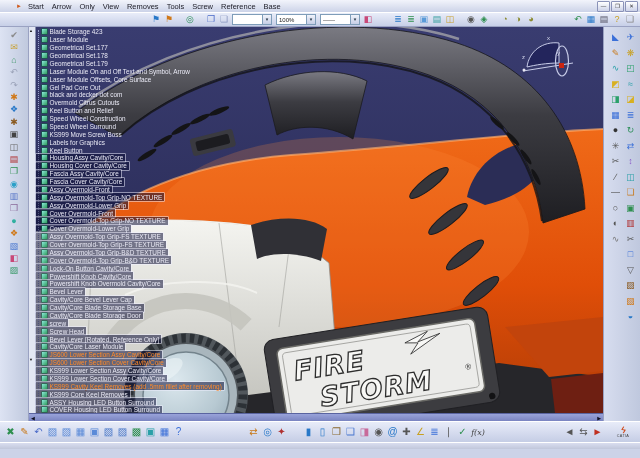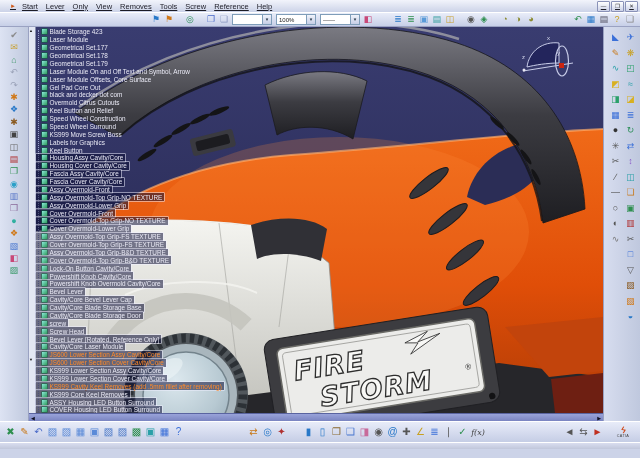--- a/index.html
+++ b/index.html
@@ -14,21 +14,21 @@
             border:1px solid #18306e;}
   .title-text{flex:1;color:#fff;font-size:8px;font-weight:bold;letter-spacing:.2px;
               text-shadow:0 1px 1px #0008;white-space:nowrap;}
   .win-btns{display:flex;gap:1px;}
   .win-btns span{width:13px;height:10px;border-radius:1px;color:#fff;font-size:6.5px;
                  line-height:9px;text-align:center;border:1px solid #ffffff66;
                  background:linear-gradient(#6a96f4,#2a5ad0);}
   .win-btns .close{background:linear-gradient(#f08058,#cc3410);}
   
   .menubar{height:12px;background:linear-gradient(#f2f4fb,#ccd3e8);
-           display:flex;align-items:center;font-size:7.5px;color:#1c1c26;padding-left:8px;text-decoration:underline;}
+           display:flex;align-items:center;font-size:7.5px;color:#1c1c26;padding-left:14px;}
   .start-glyph{color:#d05818;font-size:6px;margin:0 2px;}
   .menu-items{display:flex;}
   .menu-item{padding:0 4px;white-space:nowrap;}
   .mdi{margin-left:auto;display:flex;gap:1px;padding-right:2px;}
   .mdi span{width:11px;height:9px;border:1px solid #8a92b8;border-radius:1px;
             background:linear-gradient(#ffffff,#ccd2e8);font-size:5.5px;line-height:8px;
             text-align:center;color:#333;}
   
   .toolbar-top{height:13px;background:linear-gradient(#e9edf9,#c7cfe7);
                border-top:1px solid #fff;border-bottom:1px solid #9aa2c2;
@@ -92,28 +92,28 @@
 <body>
 
 <div class="app">
 
 
   <div class="menubar">
     <span class="start-glyph">►</span>
     <div class="menu-items">
 
     <span class="menu-item">Start</span>
-        <span class="menu-item">Lever</span>
+        <span class="menu-item">Arrow</span>
         <span class="menu-item">Only</span>
         <span class="menu-item">View</span>
         <span class="menu-item">Removes</span>
         <span class="menu-item">Tools</span>
         <span class="menu-item">Screw</span>
         <span class="menu-item">Reference</span>
-        <span class="menu-item">Help</span>
+        <span class="menu-item">Base</span>
       </div>
     <div class="mdi">
       <span>—</span>
       <span>❐</span>
       <span>✕</span>
     </div>
   </div>
 
   <div class="toolbar-top">
     <div class="tgroup">

